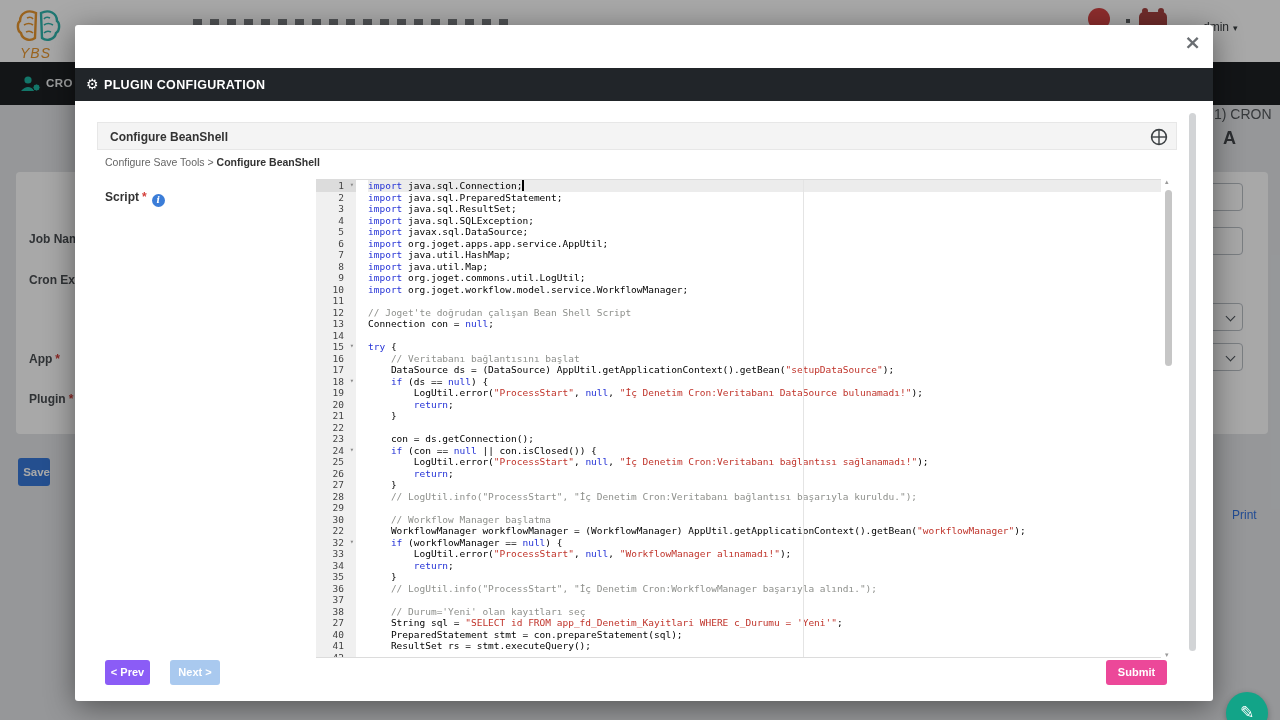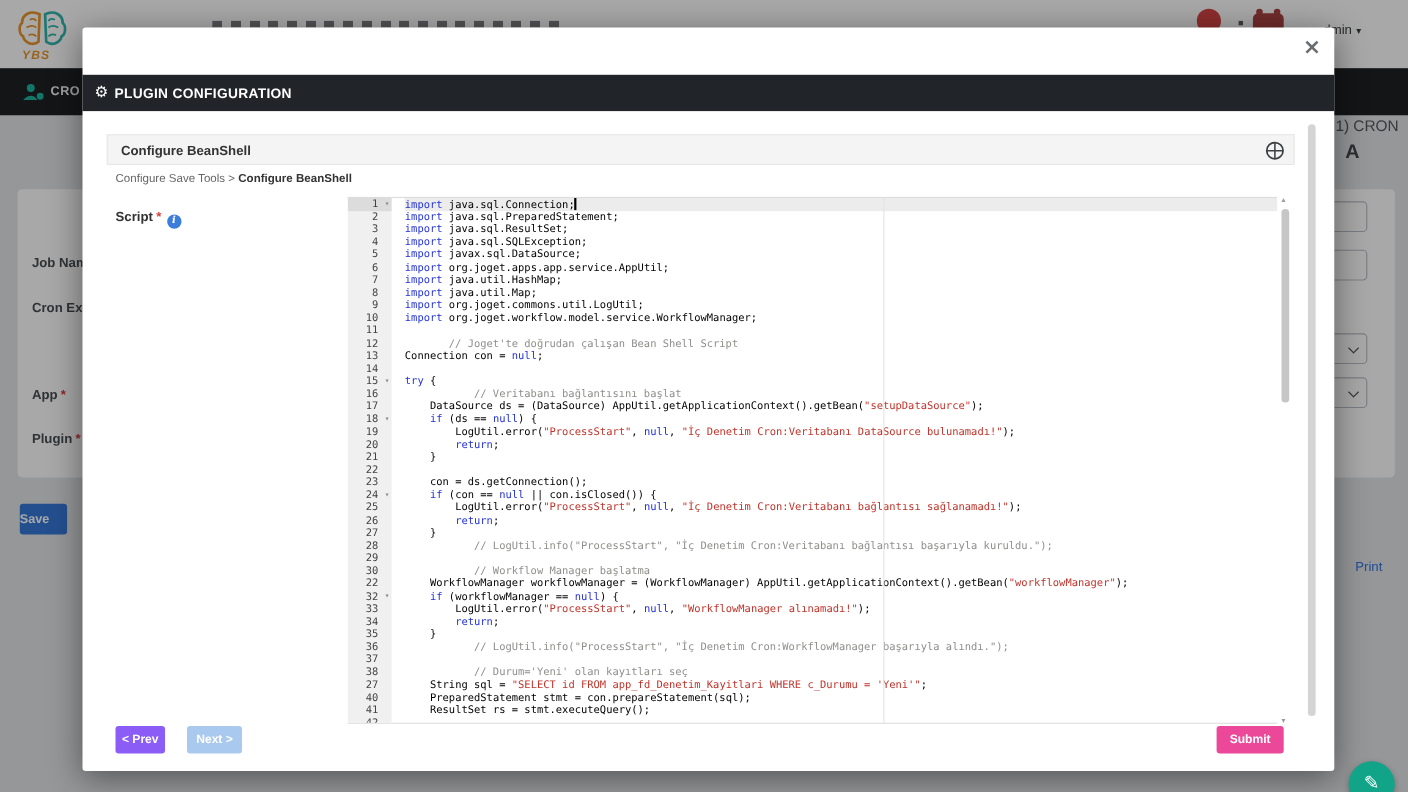--- a/index.html
+++ b/index.html
@@ -4,42 +4,42 @@
 <style>
   * { margin:0; padding:0; box-sizing:border-box; }
   html,body { width:1280px; height:720px; overflow:hidden; }
   body { font-family:"Liberation Sans", sans-serif; background:#e4e6e9; }
   .stage { position:relative; width:1280px; height:720px; overflow:hidden; }
 
   
   .page { position:absolute; inset:0; z-index:0; }
   .pg-header { position:absolute; left:0; top:0; width:1280px; height:62px; background:#ffffff; }
   .logo-wrap { position:absolute; left:14px; top:7px; width:52px; height:50px; }
-  .logo-text { position:absolute; left:6px; top:38px; font-size:11px; font-weight:bold; font-style:italic; color:#e8962e; letter-spacing:1px; }
+  .logo-text { position:absolute; left:6px; top:38px; font-size:14px; font-weight:normal; font-style:italic; color:#e8962e; letter-spacing:1px; }
   .title-frags { position:absolute; left:193px; top:19px; width:320px; height:6px;
     background:repeating-linear-gradient(90deg,#595d61 0 9px,transparent 9px 17px); opacity:.8; }
   .hdr-badge { position:absolute; left:1088px; top:8px; width:22px; height:22px; border-radius:50%; background:#d64545; }
   .hdr-dot { position:absolute; left:1126px; top:19px; width:4px; height:4px; background:#5c6063; }
   .hdr-robot { position:absolute; left:1139px; top:12px; width:28px; height:14px; background:#a94442; border-radius:5px 5px 0 0; }
   .hdr-robot:before, .hdr-robot:after { content:""; position:absolute; top:-4px; width:6px; height:6px; border-radius:50%; background:#a94442; }
   .hdr-robot:before { left:3px; } .hdr-robot:after { right:3px; }
   .admin-menu { position:absolute; left:1203px; top:20px; font-size:12px; color:#3c4043; }
   .admin-caret { font-size:9px; color:#3c4043; margin-left:4px; }
 
   .pg-navbar { position:absolute; left:0; top:62px; width:1280px; height:43px; background:#1d2124; }
   .nav-item { position:absolute; left:20px; top:72px; width:54px; height:24px; overflow:hidden; color:#f1f3f4;
     font-size:11.5px; font-weight:bold; letter-spacing:.4px; }
   .nav-item .lbl { position:absolute; left:26px; top:5px; }
 
   .pg-content { position:absolute; left:0; top:105px; width:1280px; height:615px; background:#e4e6e9; }
   .content-card { position:absolute; left:16px; top:67px; width:1252px; height:262px; background:#ffffff; border-radius:4px; }
   .form-label { position:absolute; left:29px; font-size:12px; font-weight:bold; color:#4a4e52; }
   .req { color:#d43f3a; margin-left:3px; }
-  .save-btn { position:absolute; left:18px; top:353px; width:43px; height:28px; background:#3879d9; color:#fff;
-    font-size:11.5px; font-weight:bold; text-align:left; line-height:28px; border-radius:3px; }
+  .save-btn { position:absolute; left:18px; top:353px; width:32px; height:28px; background:#3879d9; color:#fff;
+    font-size:11.5px; font-weight:bold; text-align:right; line-height:28px; border-radius:3px; }
   .cron-label { position:absolute; left:1214px; top:1px; font-size:14px; color:#54585c; }
   .big-a { position:absolute; left:1223px; top:23px; font-size:18px; font-weight:bold; color:#43474b; }
   .bg-input { position:absolute; left:1150px; width:93px; height:28px; background:#fff; border:1px solid #b9bfc6; border-radius:4px; }
   .bg-input .chev { position:absolute; right:8px; top:9px; width:7px; height:7px; border-right:1.5px solid #495057;
     border-bottom:1.5px solid #495057; transform:rotate(45deg); }
   .print-link { position:absolute; left:1232px; top:403px; font-size:12px; color:#3474e0; }
 
   
   .backdrop { position:absolute; inset:0; background:rgba(0,0,0,.34); z-index:1; }
 
@@ -71,21 +71,21 @@
   .gutter { position:absolute; left:0; top:0; width:40px; height:483px; background:#f0f0f0; }
   .gutter-line { position:relative; height:11.5px; color:#444; text-align:right; padding-right:12px; }
   .gutter-line.active { background:#dcdcdc; }
   .gutter-line .fold { position:absolute; right:2px; top:0; font-size:7px; color:#8a8a8a; }
   .code-area { position:absolute; left:52px; top:0; width:805px; height:483px; white-space:pre; }
   .code-line { position:relative; height:11.5px; color:#000; }
   .code-line.active { background:#ececec; }
   .ruler { position:absolute; left:487px; top:0; width:1px; height:479px; background:#e4e4e4; }
   .tok-k { color:#2432d6; }
   .tok-s { color:#c0342b; }
-  .tok-c { color:#8e908c;margin-left:40px; }
+  .tok-c { color:#8e908c; }
   .cursor { display:inline-block; width:1.5px; height:11px; background:#000; vertical-align:-2px; }
 
   
   .inner-scroll { position:absolute; left:1089px; top:153px; width:10px; height:481px; }
   .inner-scroll .arr { position:absolute; left:1px; font-size:7px; color:#9a9a9a; font-family:"DejaVu Sans", sans-serif; }
   .inner-scroll .thumb { position:absolute; left:1px; top:12px; width:7px; height:176px; background:#c6c6c6; border-radius:4px; }
   .modal-scroll { position:absolute; left:1114px; top:88px; width:7px; height:538px; background:#d2d4d6; border-radius:4px; }
 
   
   .btn { position:absolute; height:25px; border-radius:3px; color:#fff; font-size:11px; font-weight:bold;

